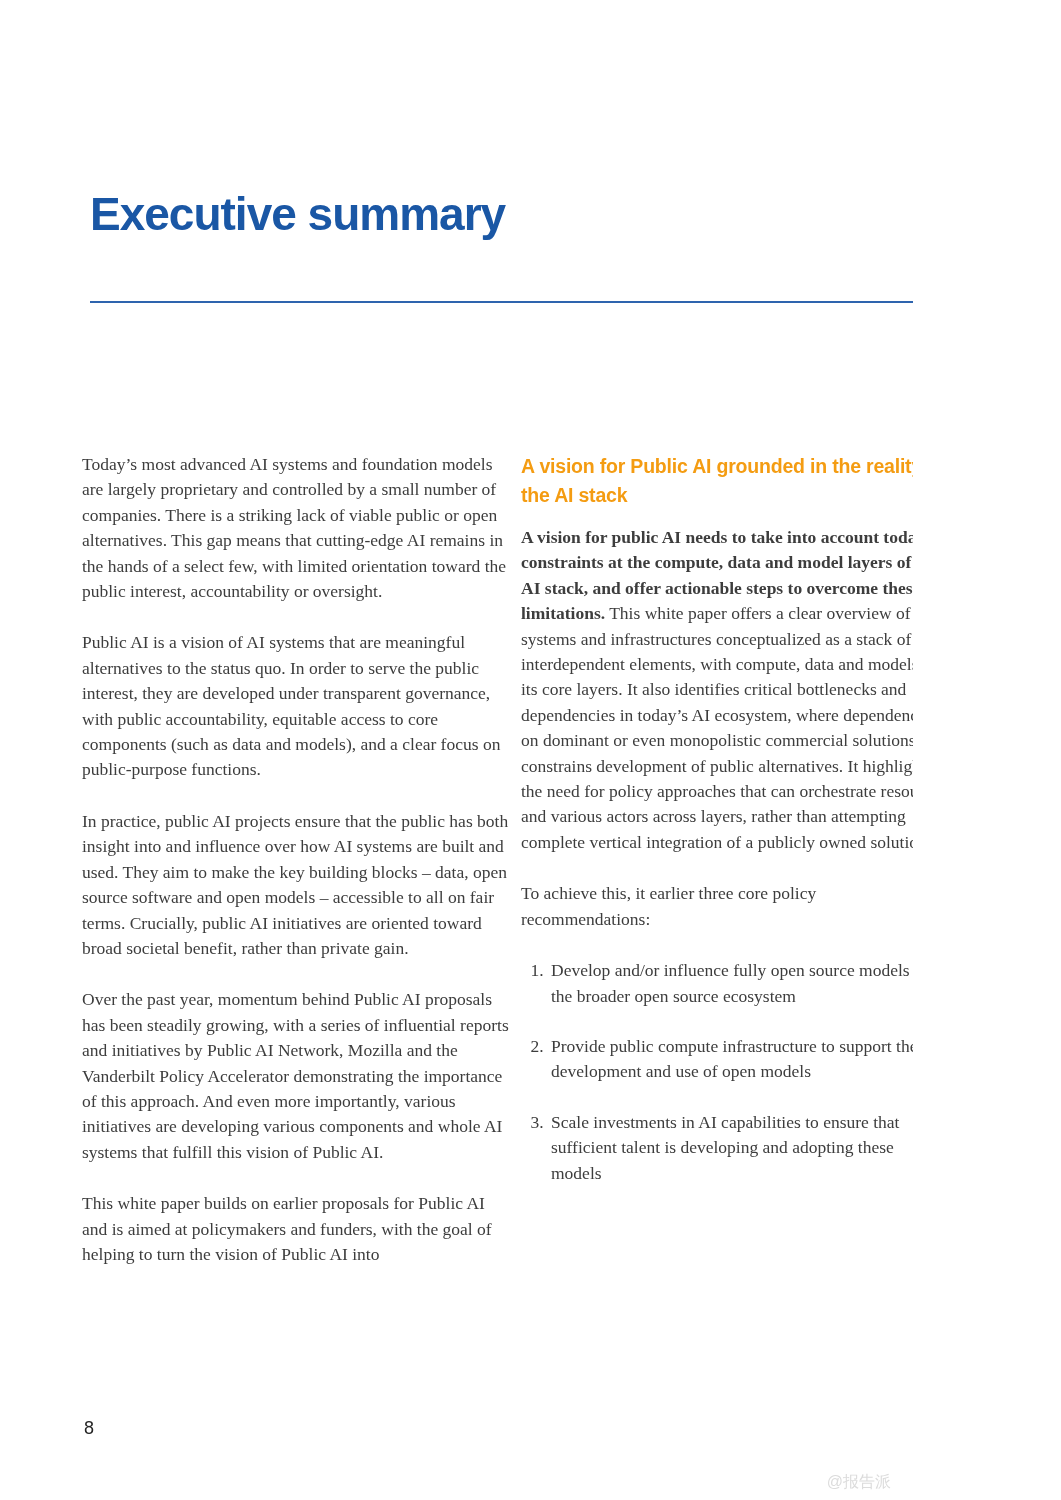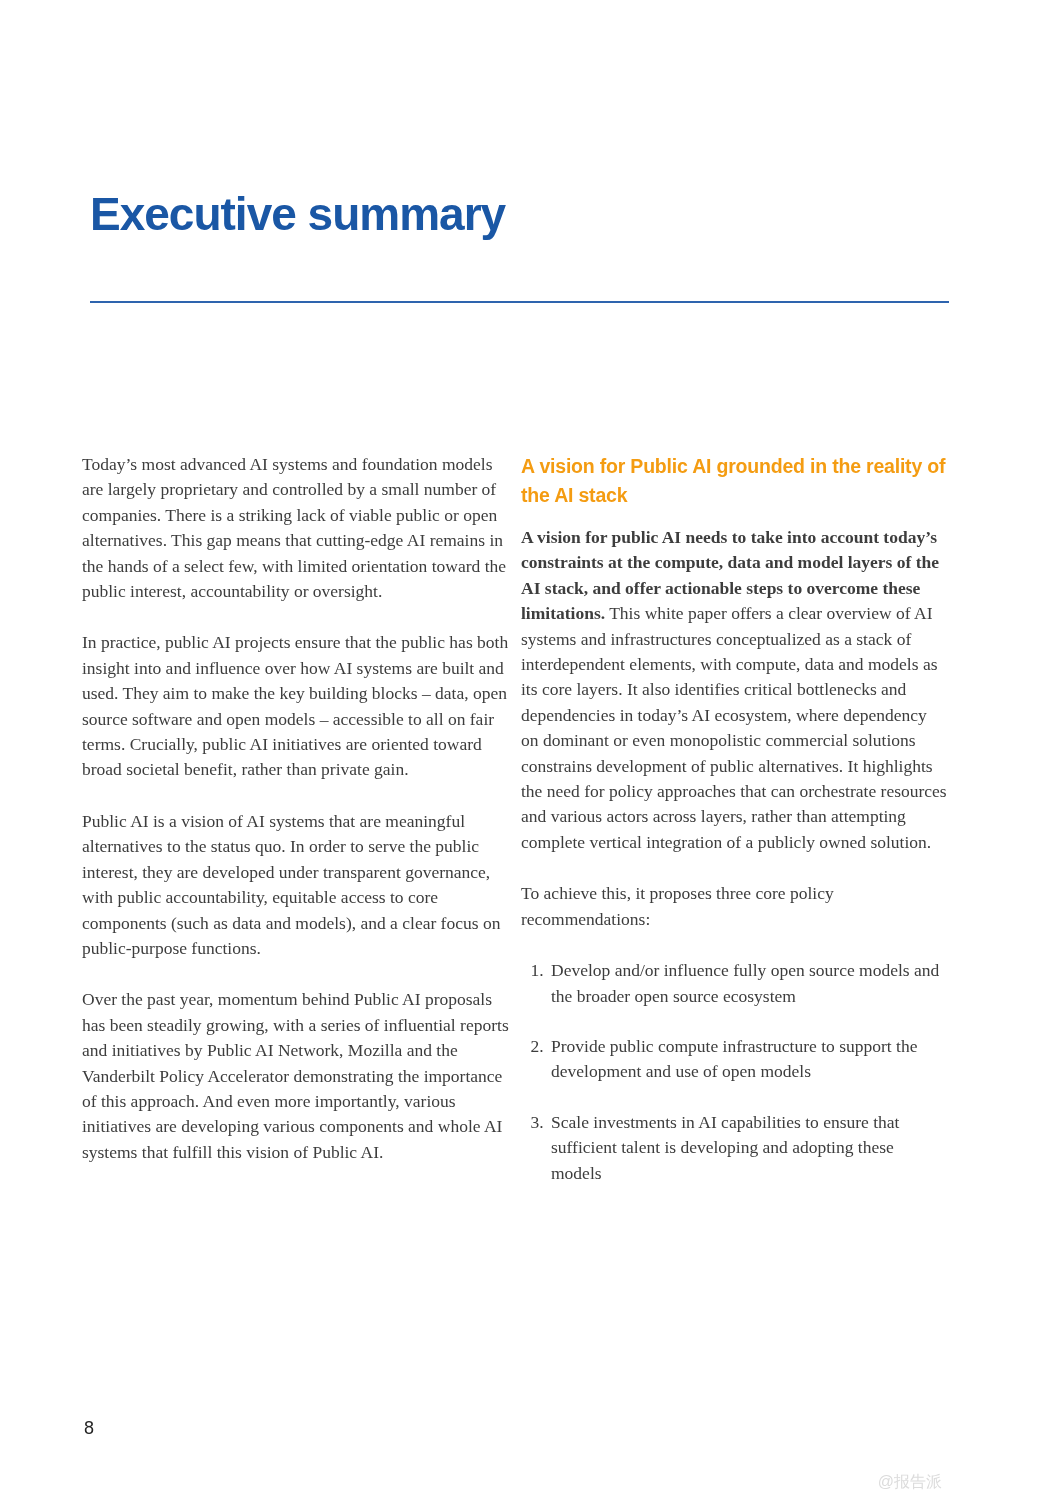--- a/index.html
+++ b/index.html
@@ -5,21 +5,20 @@
   html, body { margin: 0; padding: 0; background: #ffffff; }
 
   .page {
     position: relative;
     width: 913px;
     height: 1500px;
     background: #ffffff;
     font-family: "Liberation Serif", serif;
     color: #3d3d3d;
     overflow: hidden;
-    padding-left: 36px;
   }
 
   .title {
     position: absolute;
     left: 90px;
     top: 158px;
     font-family: "Liberation Sans", sans-serif;
     font-weight: bold;
     font-size: 46px;
     line-height: 1.1;
@@ -78,52 +77,53 @@
     position: absolute;
     left: 84px;
     top: 1418px;
     font-family: "Liberation Sans", sans-serif;
     font-size: 18px;
     color: #232323;
   }
 
   .watermark {
     position: absolute;
-    right: 7px;
+    right: 22px;
     top: 1472px;
     font-family: "Liberation Sans", sans-serif;
     font-size: 16px;
     color: #dcdcdc;
   }
 </style>
 </head>
 <body>
 
 <div class="page">
 
   <h1 class="title">Executive summary</h1>
 
   <div class="rule"></div>
 
   <div class="columns">
 
     <div class="col">
       <p>Today’s most advanced AI systems and foundation models are largely proprietary and controlled by a small number of companies. There is a striking lack of viable public or open alternatives. This gap means that cutting-edge AI remains in the hands of a select few, with limited orientation toward the public interest, accountability or oversight.</p>
+      <p>Public AI is a vision of AI systems that are meaningful alternatives to the status quo. In order to serve the public interest, they are developed under transparent governance, with public accountability, equitable access to core components (such as data and models), and a clear focus on public-purpose functions.</p>
       <p>In practice, public AI projects ensure that the public has both insight into and influence over how AI systems are built and used. They aim to make the key building blocks – data, open source software and open models – accessible to all on fair terms. Crucially, public AI initiatives are oriented toward broad societal benefit, rather than private gain.</p>
-      <p>Public AI is a vision of AI systems that are meaningful alternatives to the status quo. In order to serve the public interest, they are developed under transparent governance, with public accountability, equitable access to core components (such as data and models), and a clear focus on public-purpose functions.</p>
       <p>Over the past year, momentum behind Public AI proposals has been steadily growing, with a series of influential reports and initiatives by Public AI Network, Mozilla and the Vanderbilt Policy Accelerator demonstrating the importance of this approach. And even more importantly, various initiatives are developing various components and whole AI systems that fulfill this vision of Public AI.</p>
+      <p>This white paper builds on earlier proposals for Public AI and is aimed at policymakers and funders, with the goal of helping to turn the vision of Public AI into</p>
     </div>
 
     <div class="col">
 
       <h2 class="section-heading">A vision for Public AI grounded in the reality of the AI stack</h2>
 
       <p><span class="lead">A vision for public AI needs to take into account today’s constraints at the compute, data and model layers of the AI stack, and offer actionable steps to overcome these limitations.</span> <span>This white paper offers a clear overview of AI systems and infrastructures conceptualized as a stack of interdependent elements, with compute, data and models as its core layers. It also identifies critical bottlenecks and dependencies in today’s AI ecosystem, where dependency on dominant or even monopolistic commercial solutions constrains development of public alternatives. It highlights the need for policy approaches that can orchestrate resources and various actors across layers, rather than attempting complete vertical integration of a publicly owned solution.</span></p>
 
-      <p>To achieve this, it proposes three core policy recommendations:</p>
+      <p>To achieve this, it earlier three core policy recommendations:</p>
 
       <ol class="recommendations">
         <li>Develop and/or influence fully open source models and the broader open source ecosystem</li>
         <li>Provide public compute infrastructure to support the development and use of open models</li>
         <li>Scale investments in AI capabilities to ensure that sufficient talent is developing and adopting these models</li>
       </ol>
     </div>
 
   </div>
 

